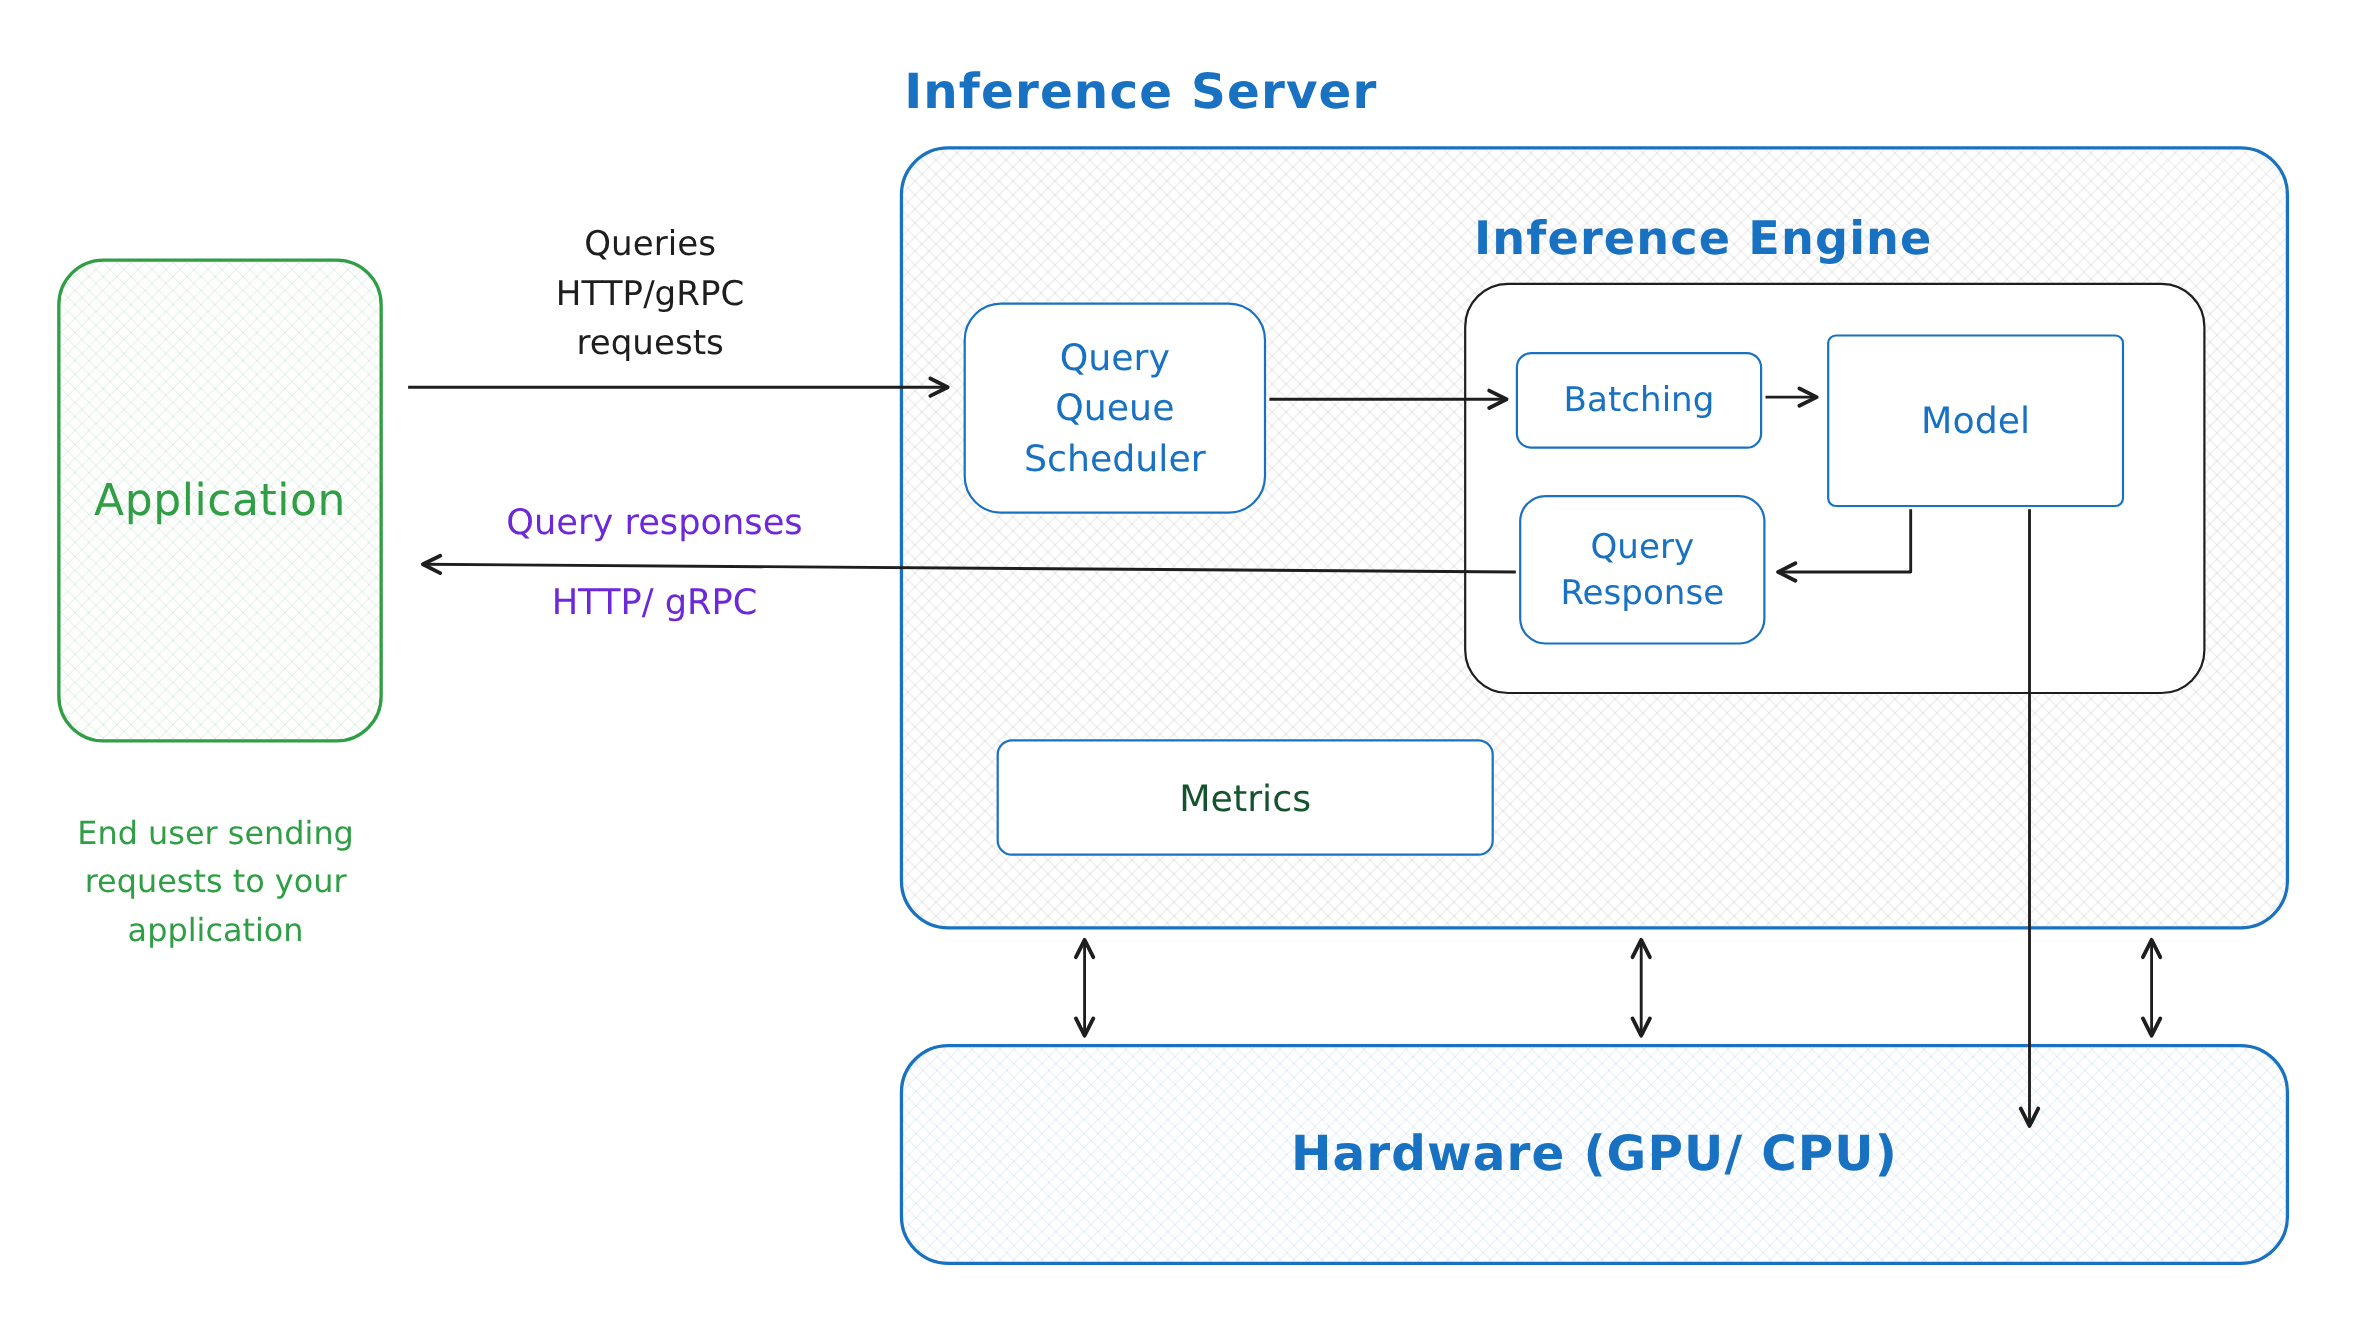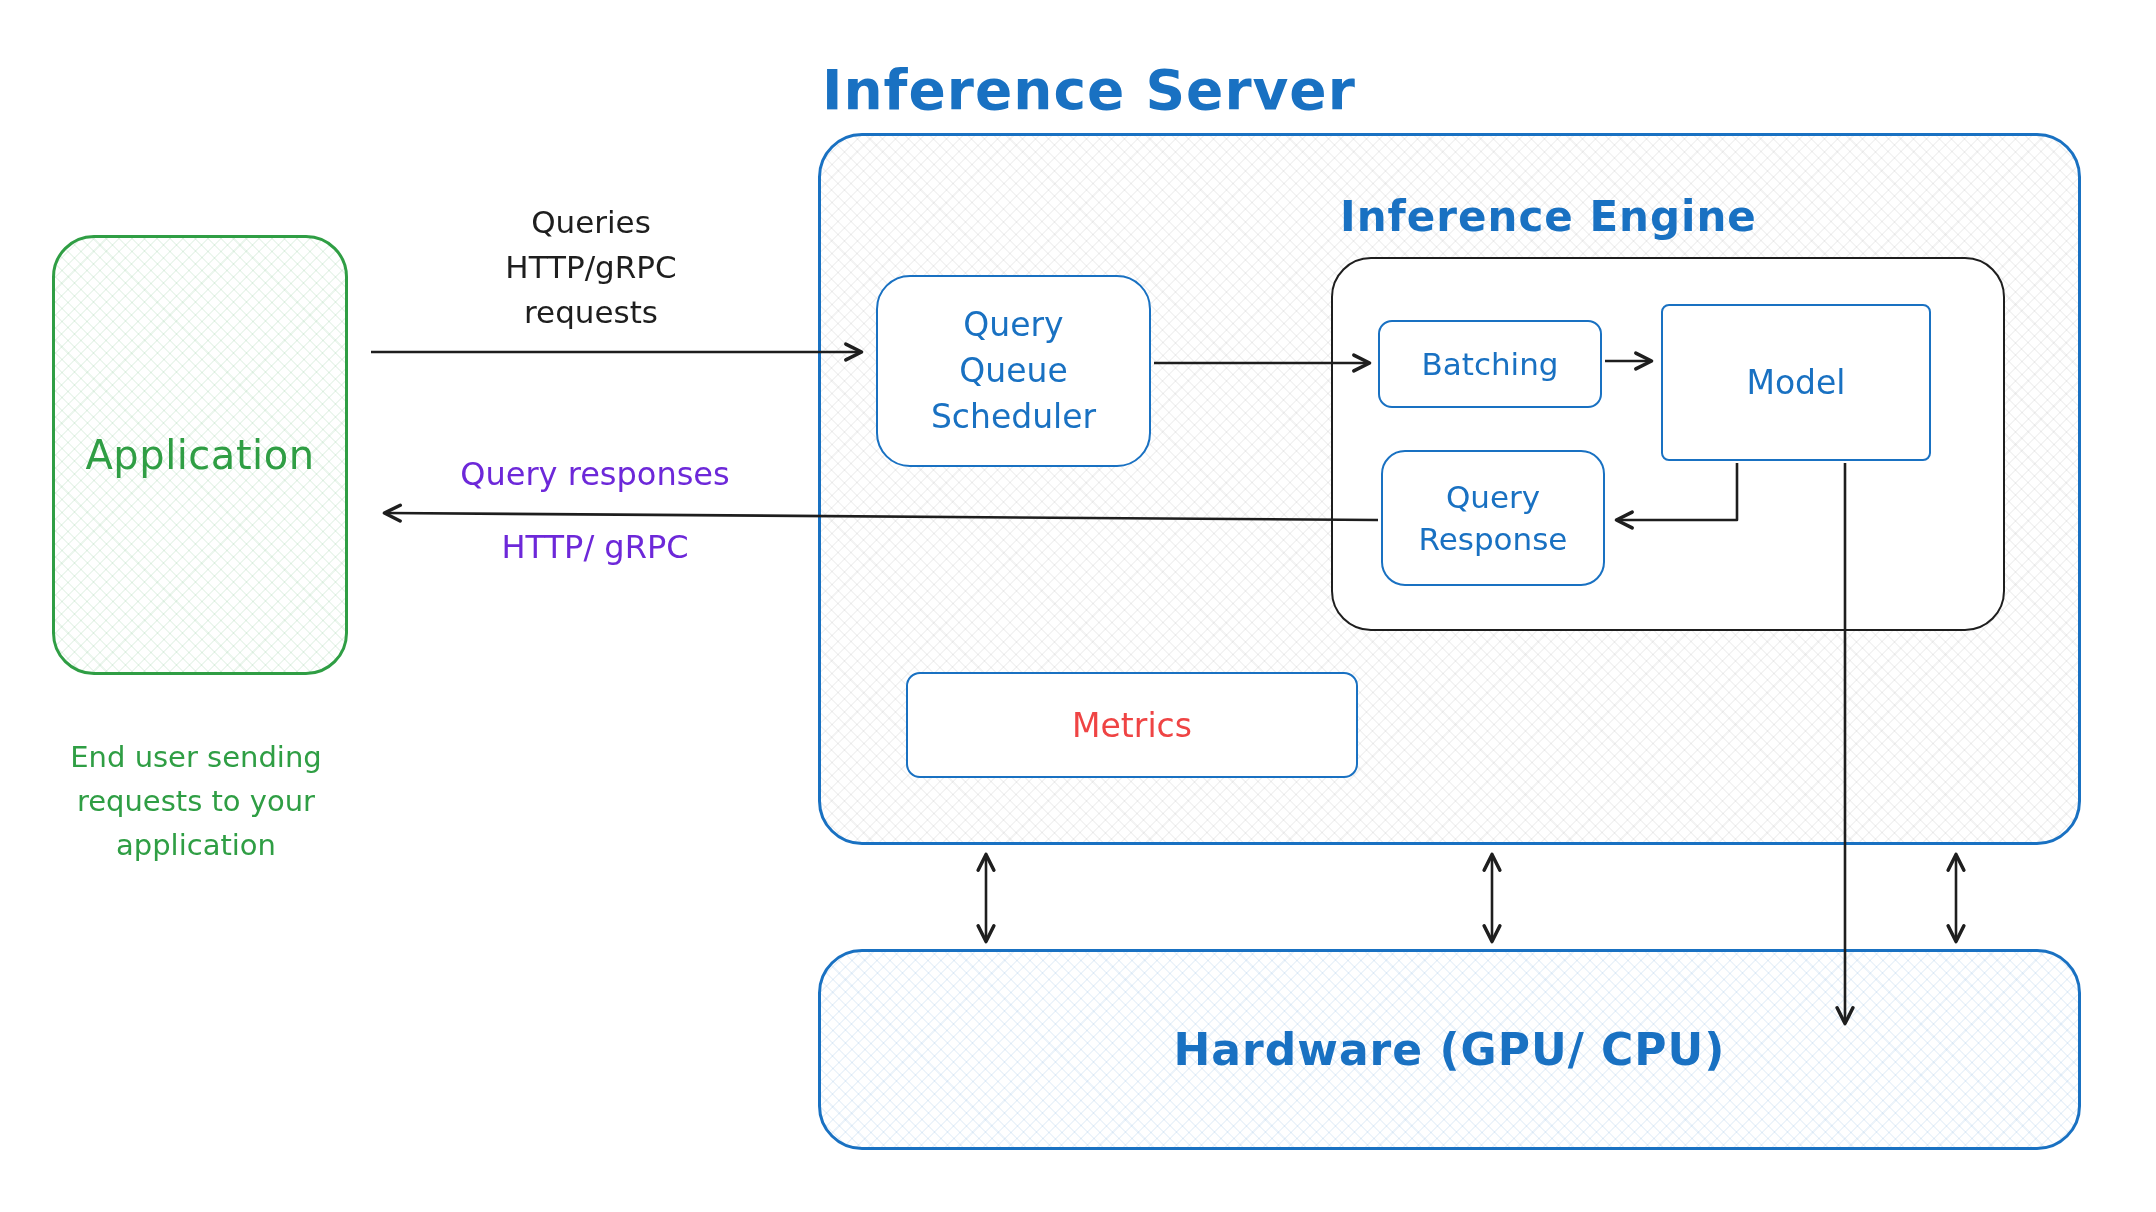--- a/index.html
+++ b/index.html
@@ -75,21 +75,21 @@
     text-align: center;
     font-size: 32px;
     color: #6d28d9;
   }
 
   
   .server-title {
     position: absolute;
     left: 822px; top: 58px;
     color: #1971c2;
-    font-size: 55px;
+    font-size: 44px;
     font-weight: bold;
     letter-spacing: 1px;
   }
   .server-box {
     position: absolute;
     left: 818px; top: 133px; width: 1263px; height: 712px;
     box-sizing: border-box;
     border: 3px solid #1971c2;
     border-radius: 44px;
     background-color: #ffffff;
@@ -144,21 +144,21 @@
     border-radius: 24px;
     color: #1971c2;
     font-size: 31px;
     line-height: 42px;
   }
 
   .metrics-node {
     left: 906px; top: 672px; width: 452px; height: 106px;
     border: 2.5px solid #1971c2;
     border-radius: 14px;
-    color: #ef4444;
+    color: #14532d;
     font-size: 33px;
   }
 
   
   .hardware-node {
     left: 818px; top: 949px; width: 1263px; height: 201px;
     border: 3px solid #1971c2;
     border-radius: 44px;
     background-color: #ffffff;
     background-image:

